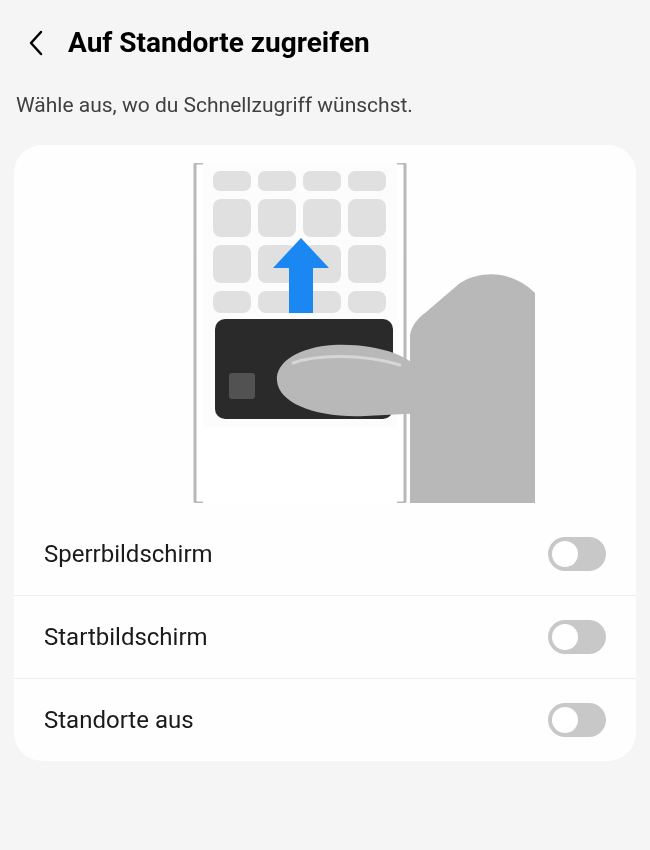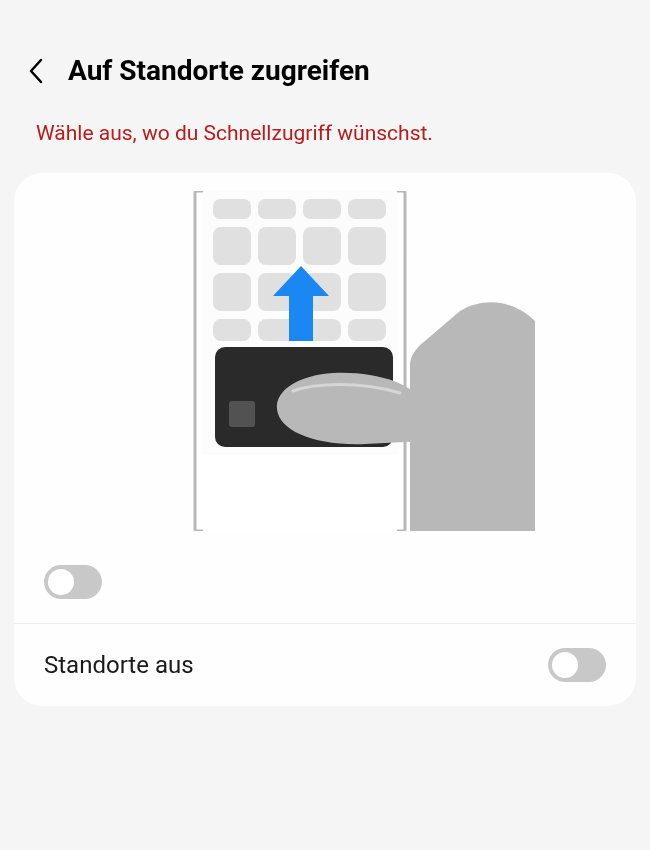--- a/index.html
+++ b/index.html
@@ -11,44 +11,43 @@
       font-family: -apple-system, BlinkMacSystemFont, 'Segoe UI', Roboto, sans-serif;
       background: #f5f5f5;
       width: 650px;
       height: 850px;
       overflow: hidden;
     }
     .header {
       display: flex;
       align-items: center;
       padding: 26px 22px 20px 22px;
-      margin-top: 28px;
     }
     .back-icon {
       width: 28px;
       height: 28px;
       display: flex;
       align-items: center;
       justify-content: center;
       cursor: pointer;
       margin-right: 18px;
     }
     .back-icon svg {
       width: 18px;
       height: 28px;
     }
     .page-title {
       font-size: 28px;
       font-weight: 700;
       color: #000;
     }
     .description {
-      padding: 14px 36px 28px 36px;
+      padding: 14px 36px 28px 16px;
       font-size: 21px;
-      color: #b91c1c;
+      color: #404040;
     }
     .card {
       background: #fefefe;
       border-radius: 28px;
       margin: 0 14px;
       padding-top: 18px;
       overflow: hidden;
     }
     .illustration {
       display: flex;
@@ -154,20 +153,27 @@
 
         <path d="M 310 215 C 300 192 260 180 218 182 C 186 184 160 198 162 218 C 164 240 200 255 250 253 L 310 250 Z"></path>
       </g>
 
       <path d="M 178 200 C 200 192 245 190 285 202" stroke="#d6d6d6" stroke-width="3" fill="none" stroke-linecap="round"></path>
     </svg>
   </div>
 
   <div class="options">
     <div class="option-row">
+      <span class="option-label">Sperrbildschirm</span>
+      <div class="toggle">
+        <div class="toggle-thumb"></div>
+      </div>
+    </div>
+    <div class="option-row">
+      <span class="option-label">Startbildschirm</span>
       <div class="toggle">
         <div class="toggle-thumb"></div>
       </div>
     </div>
     <div class="option-row">
       <span class="option-label">Standorte aus</span>
       <div class="toggle">
         <div class="toggle-thumb"></div>
       </div>
     </div>

